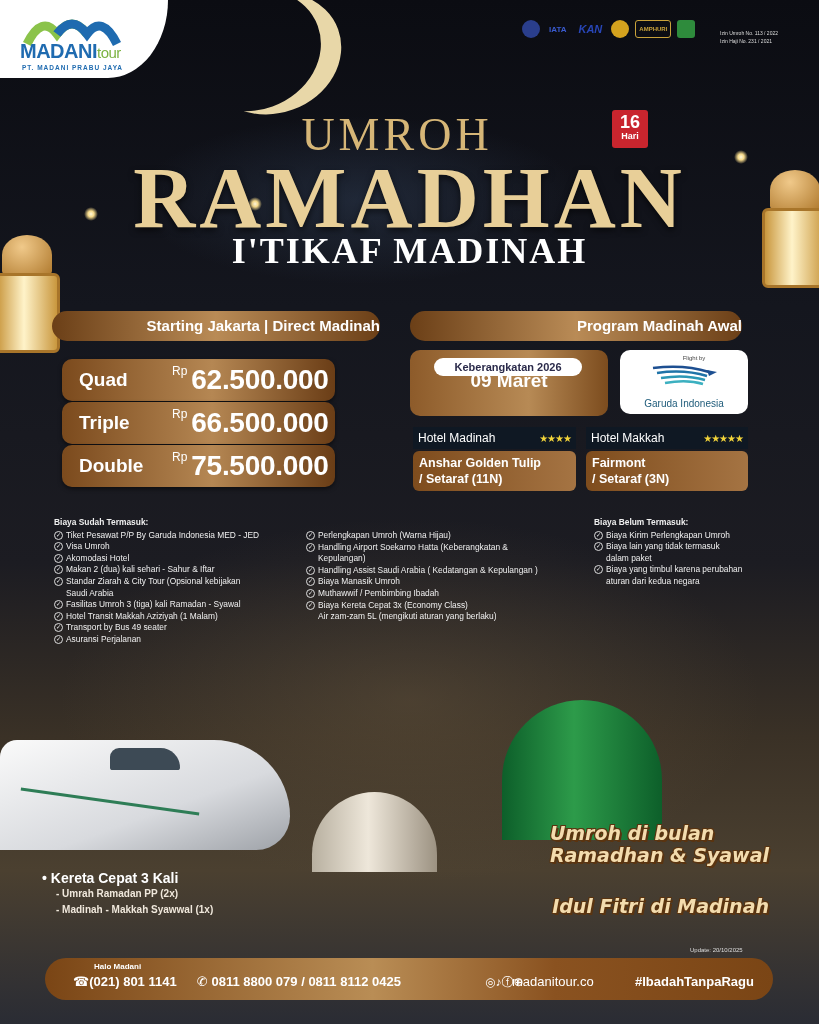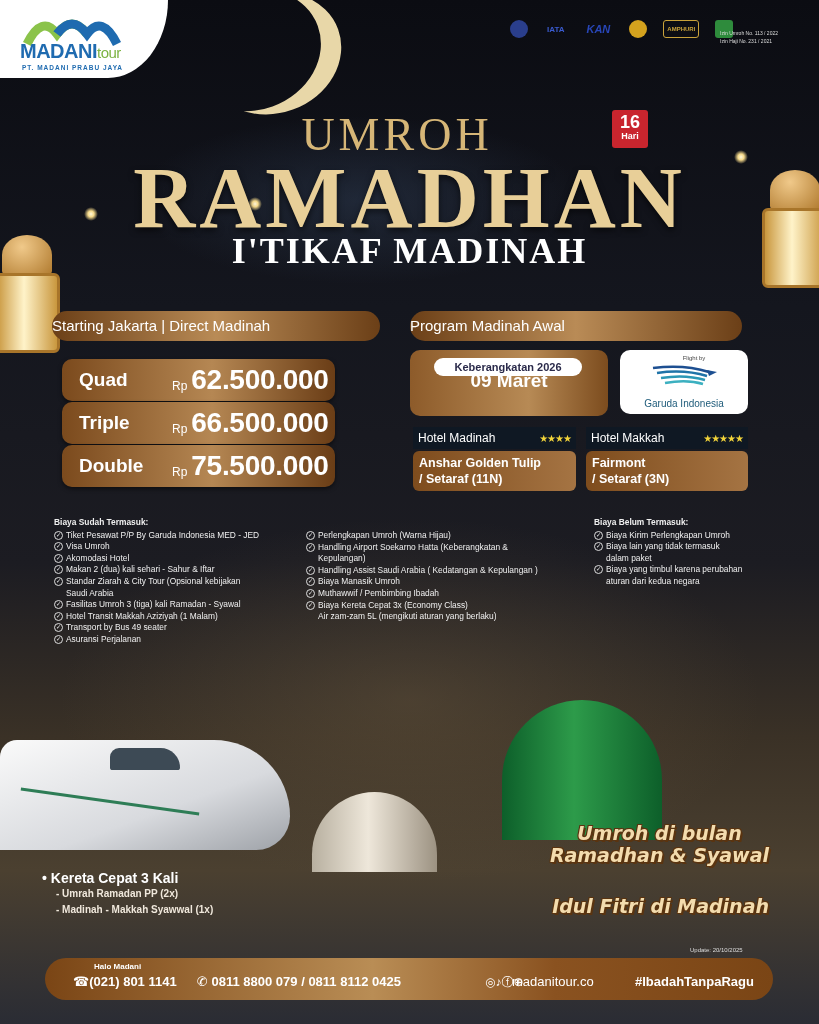--- a/index.html
+++ b/index.html
@@ -7,40 +7,40 @@
 body{font-family:"Liberation Sans","DejaVu Sans",sans-serif;position:relative;color:#fff}
 .bg{position:absolute;inset:0;background:
 radial-gradient(ellipse 320px 120px at 360px 200px,rgba(60,80,110,.35),transparent 70%),
 radial-gradient(ellipse 500px 260px at 410px 700px,rgba(120,100,70,.35),transparent 70%),
 linear-gradient(180deg,#0b0c12 0%,#14161e 30%,#1c1c22 55%,#3a3126 72%,#4b4030 85%,#2a2c34 100%)}
 .logo-box{position:absolute;left:0;top:0;width:168px;height:78px;background:#fff;border-bottom-right-radius:60px 78px}
 .logo-mark{position:absolute;left:22px;top:14px;width:100px;height:32px}
 .logo-text{position:absolute;left:20px;top:40px;font-size:20px;font-weight:bold;color:#1f6bb0;letter-spacing:-.5px}
 .logo-text span{color:#7cb342;font-weight:normal;font-size:15px}
 .logo-sub{position:absolute;left:22px;top:64px;font-size:6.5px;font-weight:bold;color:#1f6bb0;letter-spacing:1px}
-.accred{position:absolute;left:510px;top:20px;display:flex;gap:16px;align-items:flex-end}
+.accred{position:absolute;left:522px;top:20px;display:flex;gap:6px;align-items:flex-end}
 .acc{height:18px;border-radius:3px;font-size:8px;font-weight:bold;display:flex;align-items:center;justify-content:center;padding:0 3px}
 .license{position:absolute;left:720px;top:29px;font-size:5px;line-height:8px;color:#ddd}
 .moon{position:absolute;left:200px;top:0;width:140px;height:120px;border-radius:50%;box-shadow:18px 10px 0 0 #e8d7a8;transform:rotate(-20deg);top:-10px;left:182px}
 .lantern{position:absolute;width:70px;height:130px}
 .lantern .dome{position:absolute;left:10px;top:0;width:50px;height:40px;border-radius:50% 50% 10% 10%;background:radial-gradient(circle at 40% 30%,#f0c98a,#b07a2e)}
 .lantern .body{position:absolute;left:2px;top:38px;width:66px;height:80px;background:linear-gradient(90deg,#c9973e,#fff3c9 45%,#c9973e);border:3px solid #a8752a;border-radius:6px}
 .star{position:absolute;width:14px;height:14px;border-radius:50%;background:radial-gradient(circle,#fff8dc 0,#f5d98a 30%,transparent 70%)}
 .title-umroh{position:absolute;left:0;right:0;top:108px;text-align:center;font-family:"Liberation Serif","DejaVu Serif",serif;font-size:46px;letter-spacing:4px;color:#d6b677;padding-right:25px}
 .title-ramadhan{position:absolute;left:0;right:0;top:148px;text-align:center;font-family:"Liberation Serif","DejaVu Serif",serif;font-size:86px;font-weight:bold;letter-spacing:4px;color:#e8cf98;text-shadow:0 3px 6px rgba(0,0,0,.6)}
 .title-itikaf{position:absolute;left:0;right:0;top:230px;text-align:center;font-family:"Liberation Serif","DejaVu Serif",serif;font-size:36px;font-weight:bold;letter-spacing:2px;color:#fff}
 .days{position:absolute;left:612px;top:110px;width:36px;height:38px;background:#c9252e;border-radius:3px;text-align:center;color:#fff}
 .days .n{font-size:18px;font-weight:bold;line-height:20px;display:block;margin-top:2px}
 .days .l{font-size:9px;font-weight:bold;display:block;line-height:9px}
-.pill{position:absolute;border-radius:18px;background:linear-gradient(90deg,#6b3f17,#b98b56 50%,#6b3f17);color:#fff;font-weight:normal;text-align:left}
+.pill{position:absolute;border-radius:18px;background:linear-gradient(90deg,#6b3f17,#b98b56 50%,#6b3f17);color:#fff;font-weight:bold;text-align:right}
 .start{left:52px;top:311px;width:328px;height:30px;font-size:15px;line-height:30px}
 .prog{left:410px;top:311px;width:332px;height:30px;font-size:15px;line-height:30px}
 .price{position:absolute;left:62px;width:273px;height:42px;border-radius:10px;background:linear-gradient(90deg,#7b4a1d,#b58753 55%,#6a3d16);display:flex;align-items:center;box-shadow:0 2px 4px rgba(0,0,0,.5)}
 .price .t{width:110px;padding-left:17px;font-size:19px;font-weight:bold}
-.price .rp{font-size:12px;align-self:flex-start;margin-top:20px;margin-right:4px}
+.price .rp{font-size:12px;align-self:flex-start;margin-top:5px;margin-right:4px}
 .price .v{font-size:28px;font-weight:bold;letter-spacing:-.3px}
 .dep{position:absolute;left:410px;top:350px;width:198px;height:66px;border-radius:10px;background:linear-gradient(90deg,#8d5b2a,#b78a55 60%,#7c4c1e)}
 .dep .lab{position:absolute;left:24px;top:8px;width:148px;height:18px;border-radius:10px;background:#fff;color:#2a2a4a;font-size:11px;font-weight:bold;text-align:center;line-height:18px}
 .dep .date{position:absolute;left:0;right:0;top:20px;text-align:center;font-size:19px;font-weight:bold}
 .garuda{position:absolute;left:620px;top:350px;width:128px;height:64px;border-radius:10px;background:#fff;text-align:center}
 .garuda .fb{font-size:6px;color:#444;margin-top:5px;margin-left:20px}
 .garuda .name{font-size:10px;color:#1e5b7a;position:absolute;bottom:5px;left:0;right:0}
 .hotel-h{position:absolute;top:427px;height:22px;background:#0f1823;display:flex;align-items:center;justify-content:space-between;padding:0 5px;font-size:12px}
 .hotel-h .stars{color:#f2d43a;font-size:10px;letter-spacing:-1px}
 .hotel-b{position:absolute;top:451px;height:40px;border-radius:6px;background:linear-gradient(90deg,#7e4c1d,#a57443);font-size:12.5px;font-weight:bold;padding:4px 6px;line-height:16px}
@@ -49,21 +49,21 @@
 .incl .it{display:flex;gap:3px}
 .incl .ck{width:9px;height:9px;border:1px solid #ddd;border-radius:50%;font-size:6px;line-height:7px;text-align:center;flex-shrink:0;margin-top:1px}
 .incl .cont{padding-left:12px}
 .train{position:absolute;left:0;top:740px;width:290px;height:110px;border-radius:20px 90px 40px 0;background:linear-gradient(160deg,#fafafa,#d8dade 60%,#9ea2a8)}
 .train .win{position:absolute;left:110px;top:8px;width:70px;height:22px;border-radius:14px 30px 4px 4px;background:#3d4a55}
 .train .stripe{position:absolute;left:20px;top:60px;width:180px;height:3px;background:#2e7d56;transform:rotate(8deg)}
 .gdome{position:absolute;left:502px;top:700px;width:160px;height:140px;border-radius:80px 80px 0 0;background:linear-gradient(90deg,#0d5f2a,#2d9b4a 45%,#0d5f2a)}
 .wdome{position:absolute;left:312px;top:792px;width:125px;height:80px;border-radius:70px 70px 0 0;background:linear-gradient(90deg,#b8b0a0,#eee7da 45%,#9c9282)}
 .kereta{position:absolute;left:42px;top:870px;font-size:14px;font-weight:bold}
 .kereta .sub{font-size:10px;font-weight:bold;color:#f0e8dc;padding-left:14px;line-height:16px}
-.promo{position:absolute;right:50px;font-family:"DejaVu Sans",sans-serif;font-style:italic;font-weight:bold;font-size:19px;color:#f3dcae;text-align:center;text-shadow:2px 2px 0 #5a3410,-1px -1px 0 #5a3410,1px -1px 0 #5a3410,-1px 1px 0 #5a3410}
+.promo{position:absolute;right:50px;font-family:"DejaVu Sans",sans-serif;font-style:italic;font-weight:bold;font-size:19px;color:#f3dcae;text-align:left;text-shadow:2px 2px 0 #5a3410,-1px -1px 0 #5a3410,1px -1px 0 #5a3410,-1px 1px 0 #5a3410}
 .update{position:absolute;left:690px;top:947px;font-size:6px;color:#ddd}
 .footer{position:absolute;left:45px;top:958px;width:728px;height:42px;border-radius:22px;background:linear-gradient(90deg,#7a4515,#b98d55 45%,#8a5220 70%,#7a4515)}
 .footer .hm{position:absolute;left:49px;top:4px;font-size:8px;font-weight:bold}
 .footer .ph{position:absolute;left:28px;top:16px;font-size:13px;font-weight:bold}
 .footer .wa{position:absolute;left:152px;top:16px;font-size:13px;font-weight:bold}
 .footer .soc{position:absolute;left:440px;top:16px;font-size:12px}
 .footer .web{position:absolute;left:467px;top:16px;font-size:13px}
 .footer .tag{position:absolute;left:590px;top:16px;font-size:13px;font-weight:bold}
 </style>
 </head>

